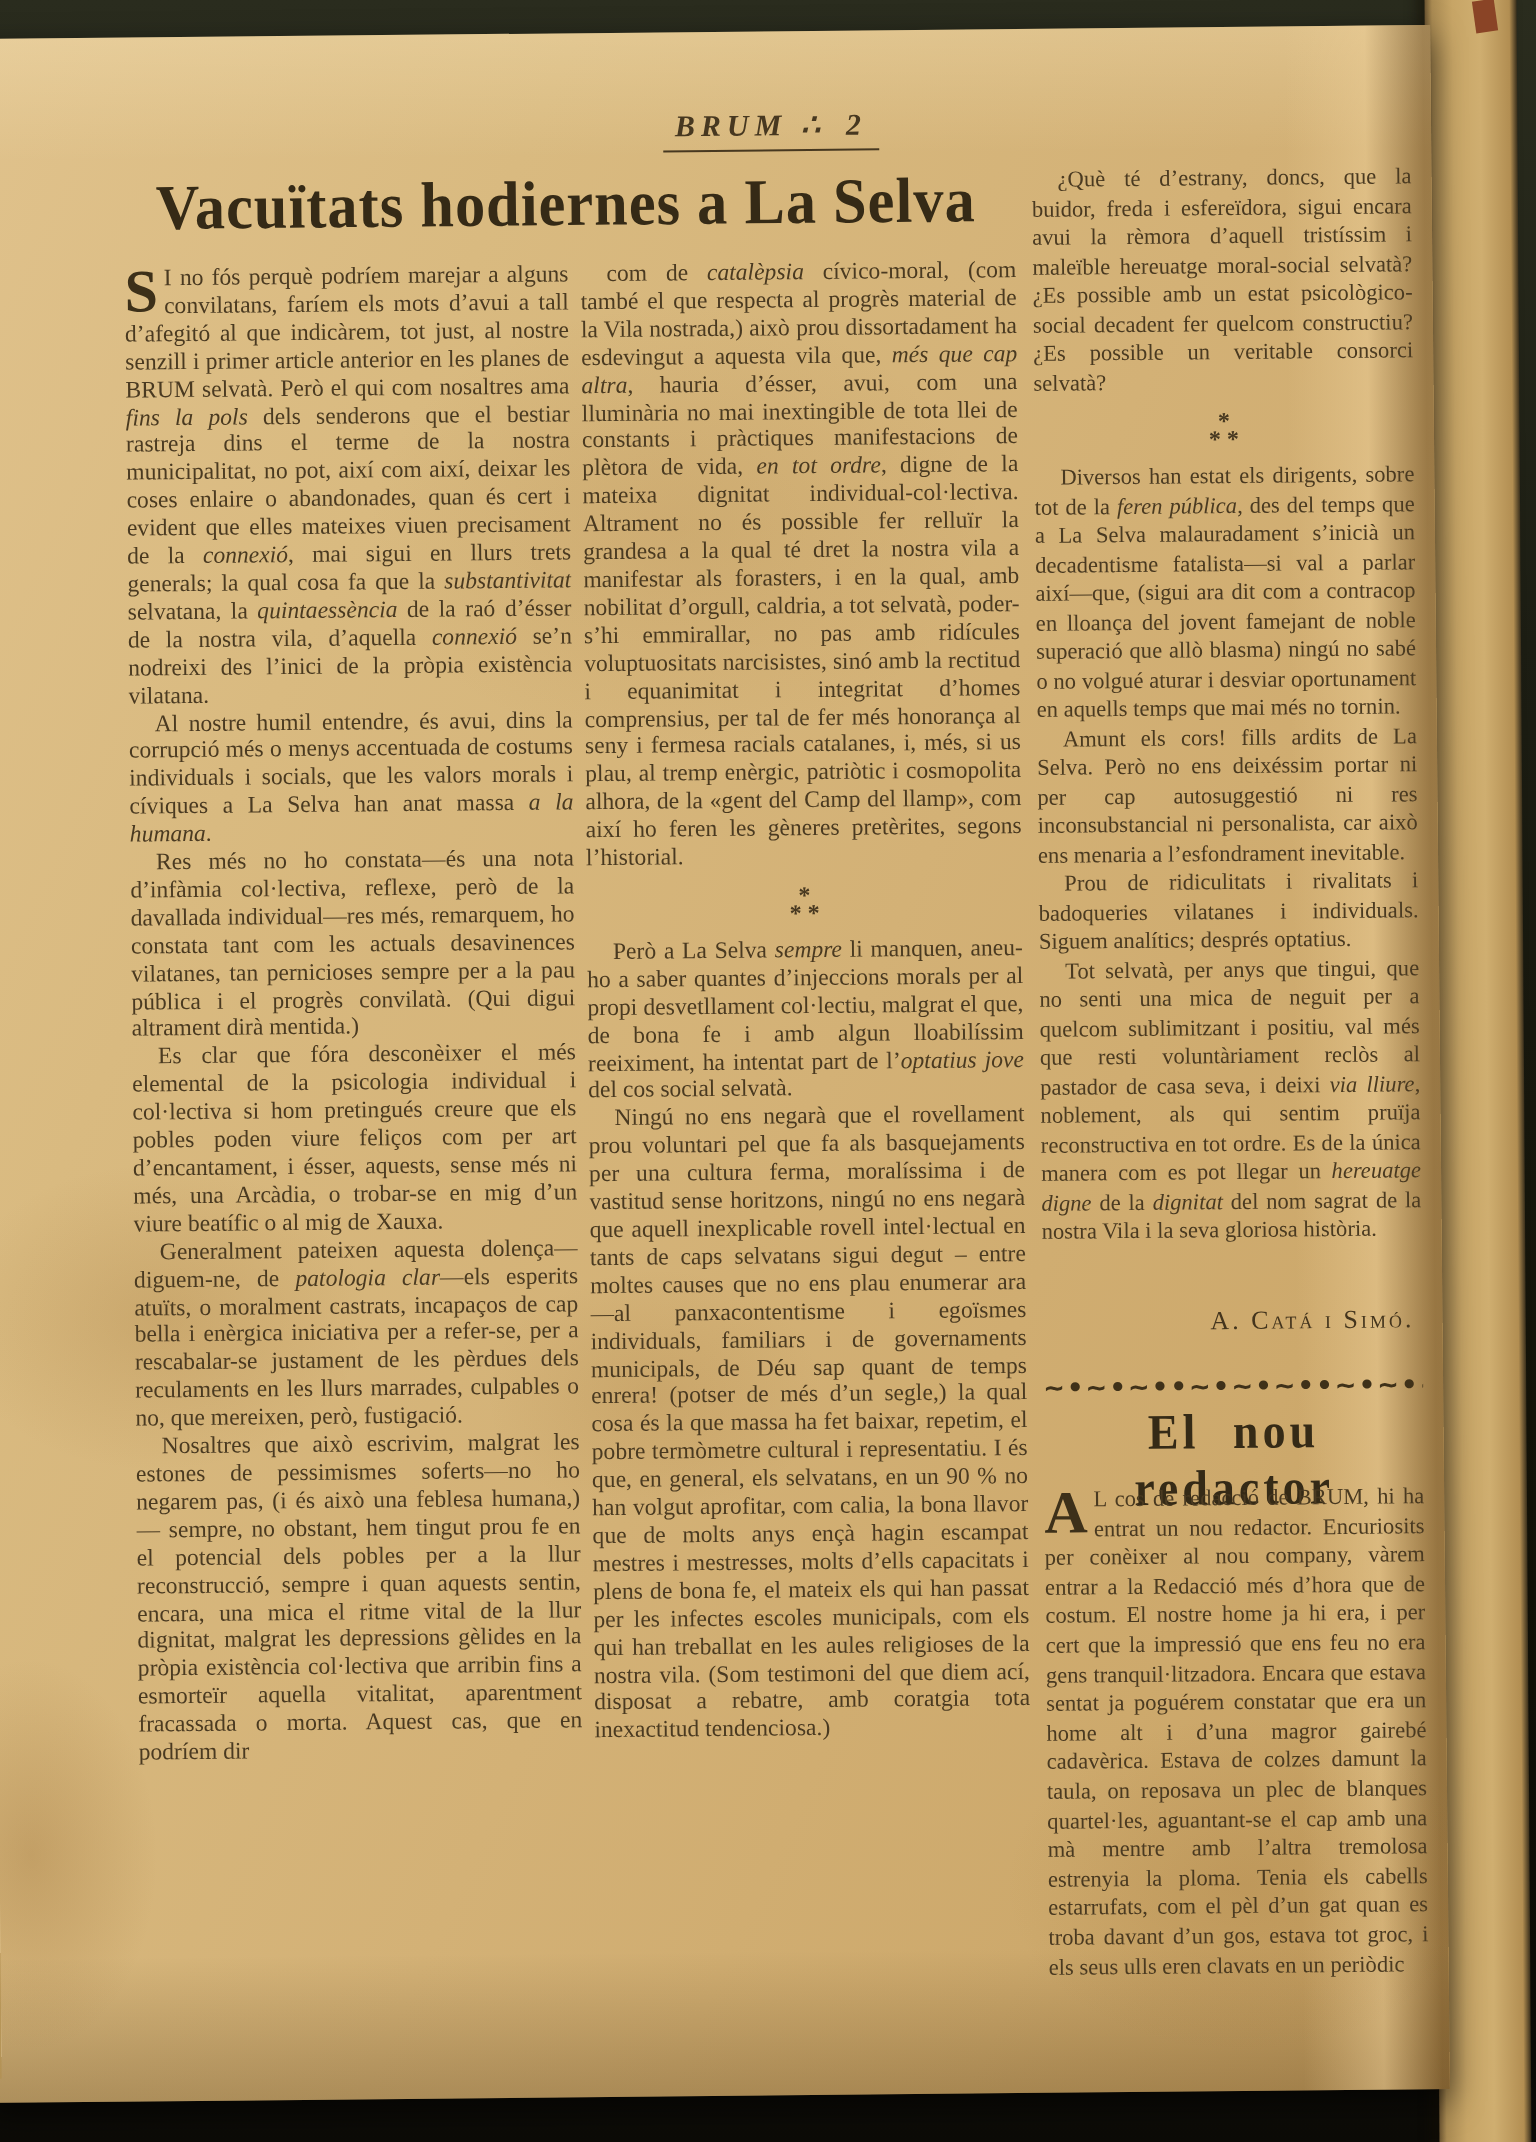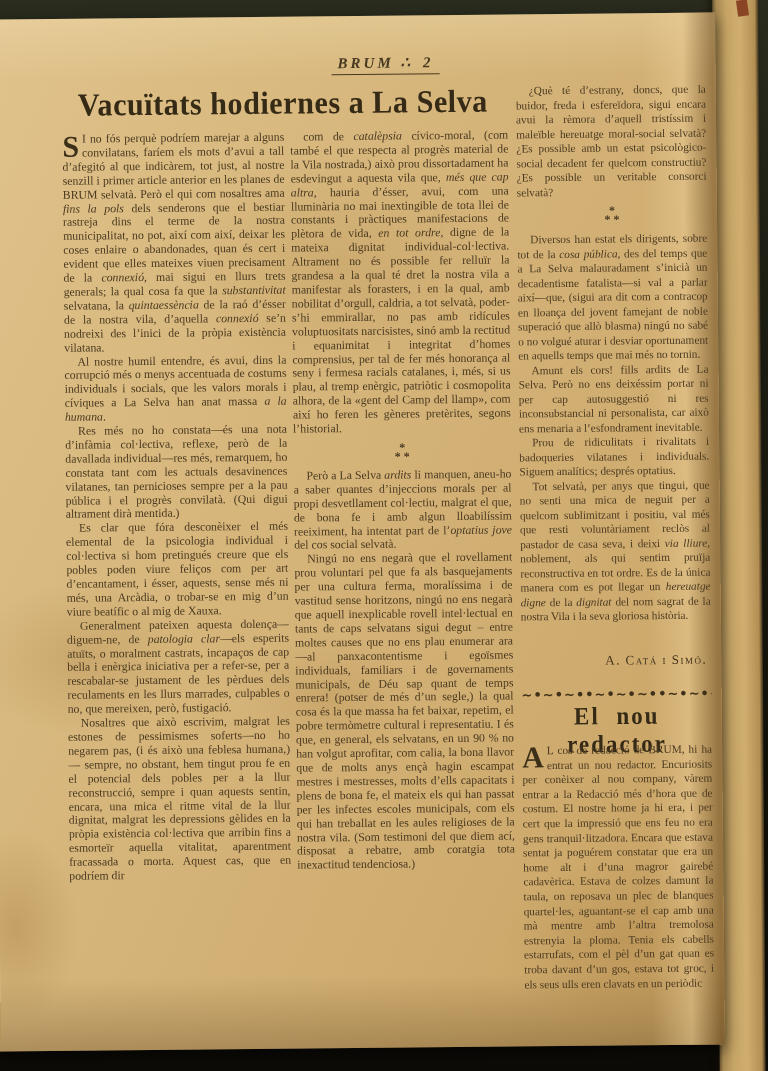--- a/index.html
+++ b/index.html
@@ -103,32 +103,32 @@
         <p>Es clar que fóra desconèixer el més elemental de la psicologia individual i col·lectiva si hom pretingués creure que els pobles poden viure feliços com per art d’encantament, i ésser, aquests, sense més ni més, una Arcàdia, o trobar-se en mig d’un viure beatífic o al mig de Xauxa.</p>
         <p>Generalment pateixen aquesta dolença—diguem-ne, de <em>patologia clar</em>—els esperits atuïts, o moralment castrats, incapaços de cap bella i enèrgica iniciativa per a refer-se, per a rescabalar-se justament de les pèrdues dels reculaments en les llurs marrades, culpables o no, que mereixen, però, fustigació.</p>
         <p>Nosaltres que això escrivim, malgrat les estones de pessimismes soferts—no ho negarem pas, (i és això una feblesa humana,) — sempre, no obstant, hem tingut prou fe en el potencial dels pobles per a la llur reconstrucció, sempre i quan aquests sentin, encara, una mica el ritme vital de la llur dignitat, malgrat les depressions gèlides en la pròpia existència col·lectiva que arribin fins a esmorteïr aquella vitalitat, aparentment fracassada o morta. Aquest cas, que en podríem dir</p>
       </div>
     <div class="col col2">
         <p>com de <em>catalèpsia</em> cívico-moral, (com també el que respecta al progrès material de la Vila nostrada,) això prou dissortadament ha esdevingut a aquesta vila que, <em>més que cap altra</em>, hauria d’ésser, avui, com una lluminària no mai inextingible de tota llei de constants i pràctiques manifestacions de plètora de vida, <em>en tot ordre</em>, digne de la mateixa dignitat individual-col·lectiva. Altrament no és possible fer relluïr la grandesa a la qual té dret la nostra vila a manifestar als forasters, i en la qual, amb nobilitat d’orgull, caldria, a tot selvatà, poder-s’hi emmirallar, no pas amb ridícules voluptuositats narcisistes, sinó amb la rectitud i equanimitat i integritat d’homes comprensius, per tal de fer més honorança al seny i fermesa racials catalanes, i, més, si us plau, al tremp enèrgic, patriòtic i cosmopolita alhora, de la «gent del Camp del llamp», com així ho feren les gèneres pretèrites, segons l’historial.</p>
         <div class="asterism">
           <div>*</div>
           <div>* *</div>
         </div>
-        <p>Però a La Selva <em>ardits</em> li manquen, aneu-ho a saber quantes d’injeccions morals per al propi desvetllament col·lectiu, malgrat el que, de bona fe i amb algun lloabilíssim reeiximent, ha intentat part de l’<em>optatius jove</em> del cos social selvatà.</p>
+        <p>Però a La Selva <em>sempre</em> li manquen, aneu-ho a saber quantes d’injeccions morals per al propi desvetllament col·lectiu, malgrat el que, de bona fe i amb algun lloabilíssim reeiximent, ha intentat part de l’<em>optatius jove</em> del cos social selvatà.</p>
         <p>Ningú no ens negarà que el rovellament prou voluntari pel que fa als basquejaments per una cultura ferma, moralíssima i de vastitud sense horitzons, ningú no ens negarà que aquell inexplicable rovell intel·lectual en tants de caps selvatans sigui degut – entre moltes causes que no ens plau enumerar ara—al panxacontentisme i egoïsmes individuals, familiars i de governaments municipals, de Déu sap quant de temps enrera! (potser de més d’un segle,) la qual cosa és la que massa ha fet baixar, repetim, el pobre termòmetre cultural i representatiu. I és que, en general, els selvatans, en un 90 % no han volgut aprofitar, com calia, la bona llavor que de molts anys ençà hagin escampat mestres i mestresses, molts d’ells capacitats i plens de bona fe, el mateix els qui han passat per les infectes escoles municipals, com els qui han treballat en les aules religioses de la nostra vila. (Som testimoni del que diem ací, disposat a rebatre, amb coratgia tota inexactitud tendenciosa.)</p>
       </div>
 
     <div class="col3wrap">
       <div class="col col3a" style="position:absolute;">
           <p>¿Què té d’estrany, doncs, que la buidor, freda i esfereïdora, sigui encara avui la rèmora d’aquell tristíssim i maleïble hereuatge moral-social selvatà? ¿Es possible amb un estat psicològico-social decadent fer quelcom constructiu? ¿Es possible un veritable consorci selvatà?</p>
           <div class="asterism">
             <div>*</div>
             <div>* *</div>
           </div>
-          <p>Diversos han estat els dirigents, sobre tot de la <em>cosa pública</em>, des del temps que a La Selva malauradament s’inicià un decadentisme fatalista—si val a parlar així—que, (sigui ara dit com a contracop en lloança del jovent famejant de noble superació que allò blasma) ningú no sabé o no volgué aturar i desviar oportunament en aquells temps que mai més no tornin.</p>
+          <p>Diversos han estat els dirigents, sobre tot de la <em>feren pública</em>, des del temps que a La Selva malauradament s’inicià un decadentisme fatalista—si val a parlar així—que, (sigui ara dit com a contracop en lloança del jovent famejant de noble superació que allò blasma) ningú no sabé o no volgué aturar i desviar oportunament en aquells temps que mai més no tornin.</p>
           <p>Amunt els cors! fills ardits de La Selva. Però no ens deixéssim portar ni per cap autosuggestió ni res inconsubstancial ni personalista, car això ens menaria a l’esfondrament inevitable.</p>
           <p>Prou de ridiculitats i rivalitats i badoqueries vilatanes i individuals. Siguem analítics; després optatius.</p>
           <p>Tot selvatà, per anys que tingui, que no senti una mica de neguit per a quelcom sublimitzant i positiu, val més que resti voluntàriament reclòs al pastador de casa seva, i deixi <em>via lliure</em>, noblement, als qui sentim pruïja reconstructiva en tot ordre. Es de la única manera com es pot llegar un <em>hereuatge digne</em> de la <em>dignitat</em> del nom sagrat de la nostra Vila i la seva gloriosa història.</p>
         </div>
       <div class="signature">A. Catá i Simó.</div>
       <div class="divider">∼•∼•∼••∼•∼•∼••∼•∼•∼</div>
       <h2 class="headline2">El nou redactor</h2>
       <div class="col col3b" style="position:absolute;">
           <p class="nodent"><span class="dropcap">A</span>L cos de redacció de BRUM, hi ha entrat un nou redactor. Encuriosits per conèixer al nou company, vàrem entrar a la Redacció més d’hora que de costum. El nostre home ja hi era, i per cert que la impressió que ens feu no era gens tranquil·litzadora. Encara que estava sentat ja poguérem constatar que era un home alt i d’una magror gairebé cadavèrica. Estava de colzes damunt la taula, on reposava un plec de blanques quartel·les, aguantant-se el cap amb una mà mentre amb l’altra tremolosa estrenyia la ploma. Tenia els cabells estarrufats, com el pèl d’un gat quan es troba davant d’un gos, estava tot groc, i els seus ulls eren clavats en un periòdic</p>
         </div>

